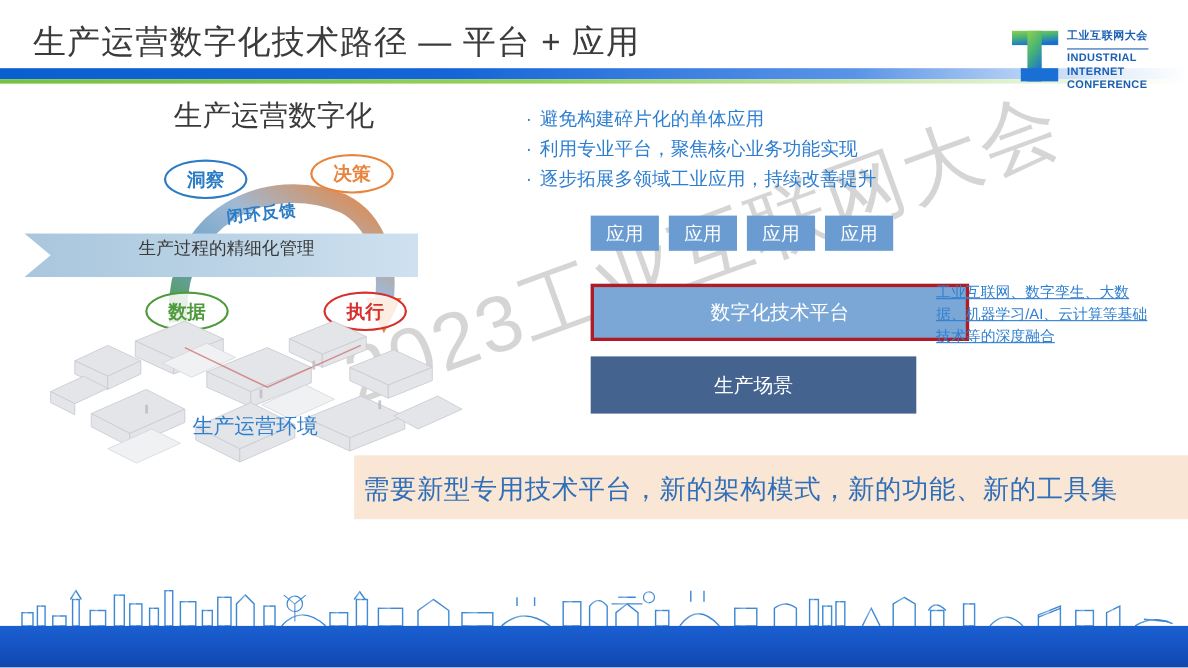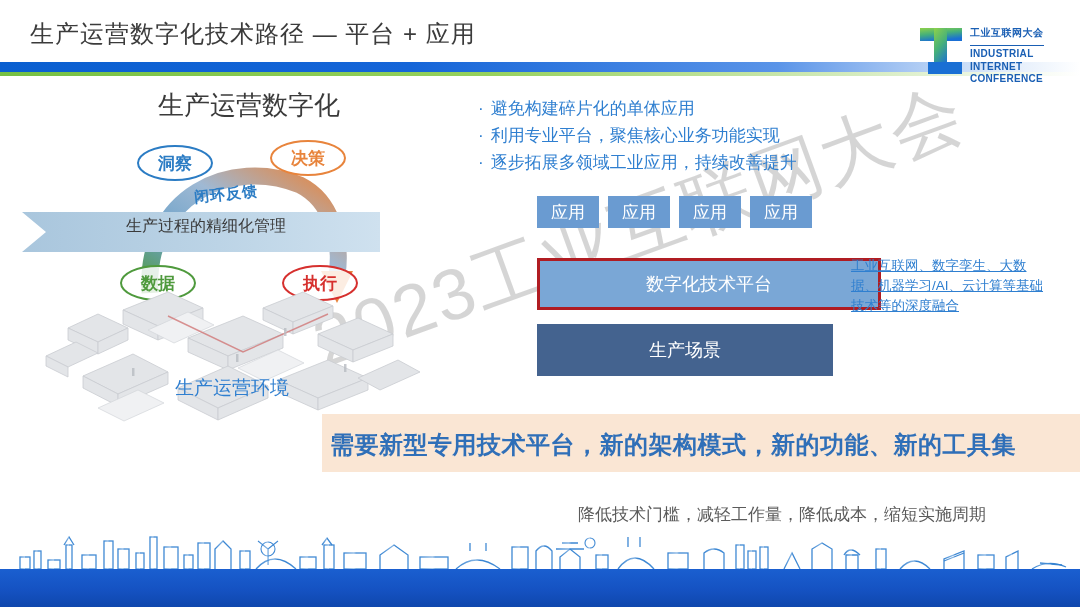--- a/index.html
+++ b/index.html
@@ -1,21 +1,21 @@
 <!DOCTYPE html>
 <html><head>
 <meta charset="utf-8">
 <style>
   html,body{margin:0;padding:0;background:#fff;}
   body{width:1080px;height:607px;overflow:hidden;
        font-family:"Liberation Sans","DejaVu Sans",sans-serif;}
   .slide{position:relative;width:1080px;height:607px;background:#ffffff;overflow:hidden;}
 
   
-  .title{position:absolute;left:30px;top:18px;font-size:24px;color:#3b3b3b;
+  .title{position:absolute;left:30px;top:18px;font-size:30px;color:#3b3b3b;
          letter-spacing:1px;white-space:nowrap;font-weight:400;}
   .rule-blue{position:absolute;left:0;top:62px;width:1080px;height:10px;
              background:linear-gradient(to right,#0a5fd0 0%,#1565d8 38%,#5a94e8 72%,#dce9fa 92%,#ffffff 100%);}
   .rule-green{position:absolute;left:0;top:72px;width:1080px;height:4px;
               background:linear-gradient(to right,#76c043 0%,#96d15c 45%,#d6ecc0 80%,#ffffff 100%);}
 
   
   .logo{position:absolute;left:918px;top:22px;width:150px;height:58px;}
   .logo-mark{position:absolute;left:0;top:4px;width:46px;height:50px;}
   .logo-text{position:absolute;left:52px;top:0;width:100px;}
@@ -24,21 +24,21 @@
   .logo-en{font-size:10px;color:#1a5fb4;font-weight:bold;line-height:12.5px;letter-spacing:.3px;margin-top:2px;}
 
   
   .watermark{position:absolute;left:300px;top:300px;font-size:72px;color:#000;opacity:.16;
              transform:rotate(-20deg);transform-origin:left top;white-space:nowrap;
              font-weight:400;pointer-events:none;letter-spacing:2px;}
 
   
   .sub-head{position:absolute;left:158px;top:88px;font-size:26px;color:#3a3a3a;}
 
-  .cycle{position:absolute;left:32px;top:125px;width:390px;height:200px;}
+  .cycle{position:absolute;left:44px;top:125px;width:390px;height:200px;}
   .pill{position:absolute;border-radius:50%;font-size:17px;font-weight:bold;
         display:flex;align-items:center;justify-content:center;background:rgba(255,255,255,.85);}
   .pill-insight{left:105px;top:20px;width:72px;height:32px;border:2px solid #2b7cc4;color:#2b7cc4;}
   .pill-decision{left:238px;top:15px;width:72px;height:32px;border:2px solid #e8843c;color:#e8843c;}
   .pill-data{left:88px;top:140px;width:72px;height:32px;border:2px solid #4f9a3d;color:#4f9a3d;}
   .pill-exec{left:250px;top:140px;width:72px;height:32px;border:2px solid #d6302e;color:#d6302e;}
   .arc-label{position:absolute;left:162px;top:60px;font-size:15px;font-weight:bold;
              color:#2b7cc4;letter-spacing:1px;transform:rotate(-6deg);}
 
   .ribbon{position:absolute;left:22px;top:212px;width:358px;height:40px;
@@ -64,21 +64,21 @@
             display:flex;align-items:center;justify-content:center;color:#ffffff;font-size:18px;}
   .scene{position:absolute;left:537px;top:324px;width:296px;height:52px;background:#44638f;
          display:flex;align-items:center;justify-content:center;color:#ffffff;font-size:18px;}
 
   .side-note{position:absolute;left:851px;top:256px;width:200px;font-size:13.5px;
              color:#2f7fd0;line-height:20px;text-decoration:underline;}
 
   
   .banner{position:absolute;left:322px;top:414px;width:758px;height:58px;background:#fae6d4;}
   .banner-text{position:absolute;left:330px;top:429px;font-size:24px;color:#2f6fb8;
-               font-weight:bold;white-space:nowrap;letter-spacing:.5px;}
+               font-weight:normal;white-space:nowrap;letter-spacing:.5px;}
 
   .footnote{position:absolute;left:578px;top:503px;font-size:17px;color:#5b5b5b;white-space:nowrap;}
 
   
   .skyline{position:absolute;left:0;bottom:0;width:1080px;height:80px;}
   .sea{position:absolute;left:0;bottom:0;width:1080px;height:38px;
        background:linear-gradient(to bottom,#1a5fd0 0%,#1552c2 55%,#0f47ad 100%);}
 </style>
 </head>
 <body>
@@ -212,21 +212,20 @@
     <div class="app-box">应用</div>
   </div>
   <div class="platform">数字化技术平台</div>
   <div class="scene">生产场景</div>
 
   <div class="side-note">工业互联网、数字孪生、大数据、机器学习/AI、云计算等基础技术等的深度融合</div>
 
   <div class="banner"></div>
   <div class="banner-text">需要新型专用技术平台，新的架构模式，新的功能、新的工具集</div>
 
-  <div class="footnote">降低技术门槛，减轻工作量，降低成本，缩短实施周期</div>
 
   <div class="skyline">
     <svg width="1080" height="80" viewBox="0 0 1080 80" preserveAspectRatio="none">
       <defs>
         <linearGradient id="skyfade" x1="0" y1="0" x2="1" y2="0">
           <stop offset="0%" stop-color="#2f7fd0" stop-opacity="0.95"></stop>
           <stop offset="45%" stop-color="#2f7fd0" stop-opacity="0.6"></stop>
           <stop offset="55%" stop-color="#2f7fd0" stop-opacity="0.95"></stop>
           <stop offset="100%" stop-color="#2f7fd0" stop-opacity="0.9"></stop>
         </linearGradient>

